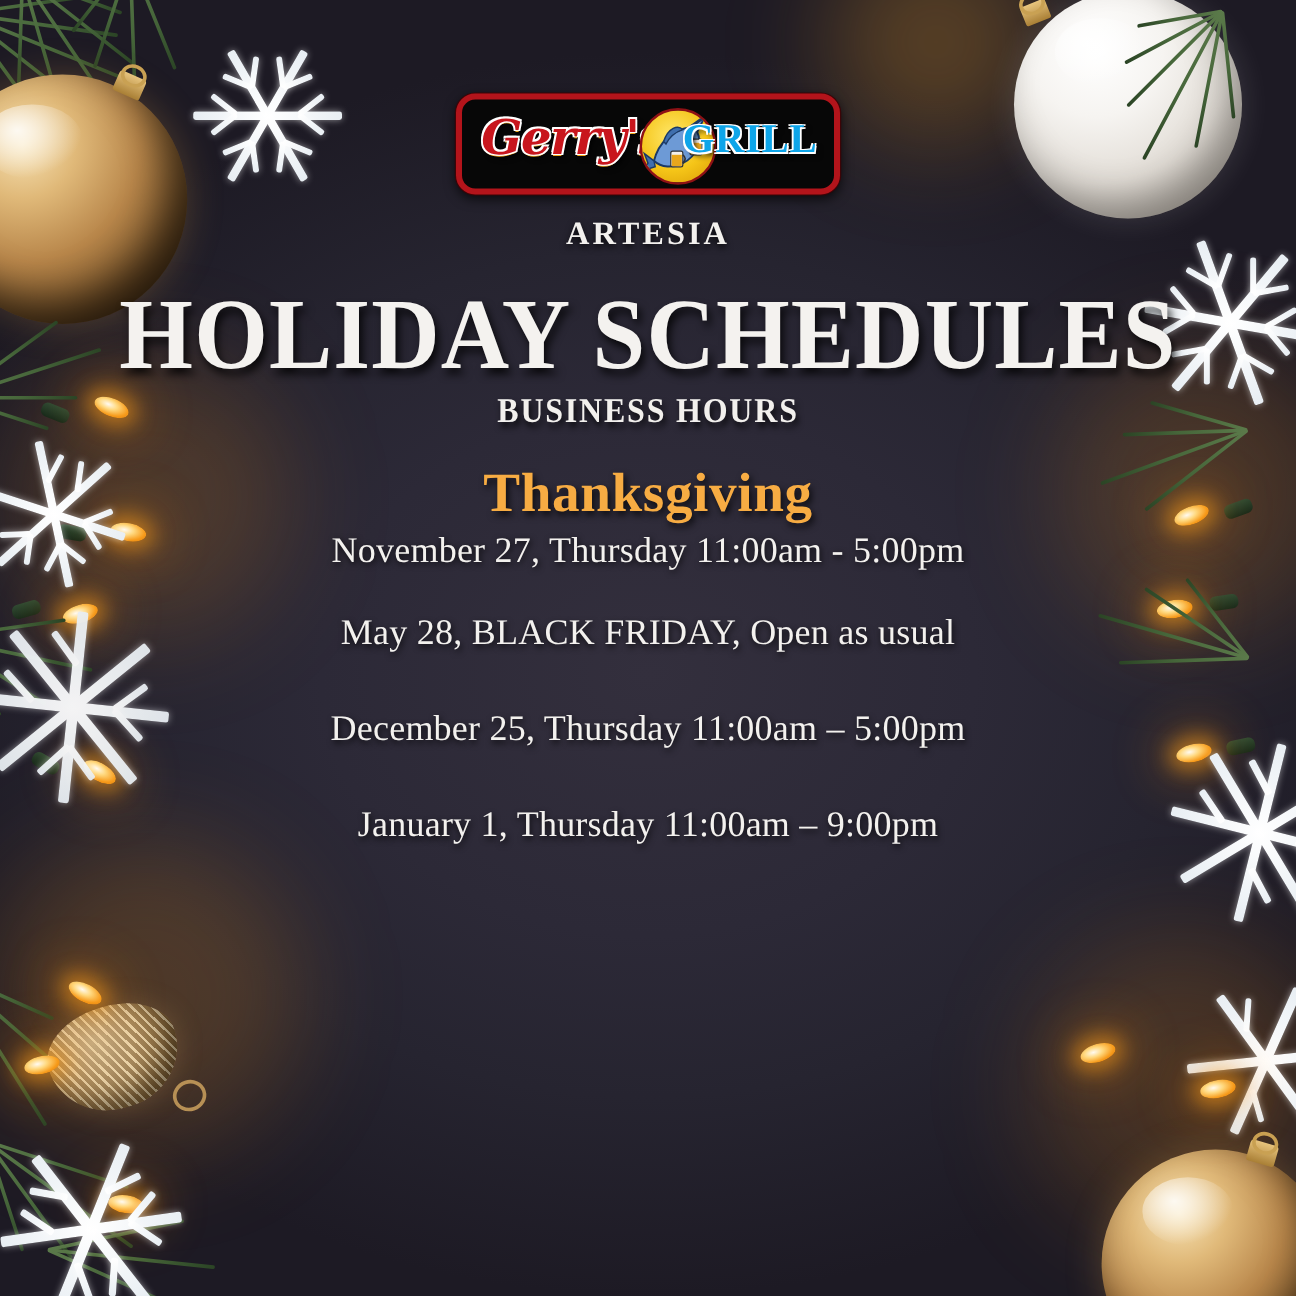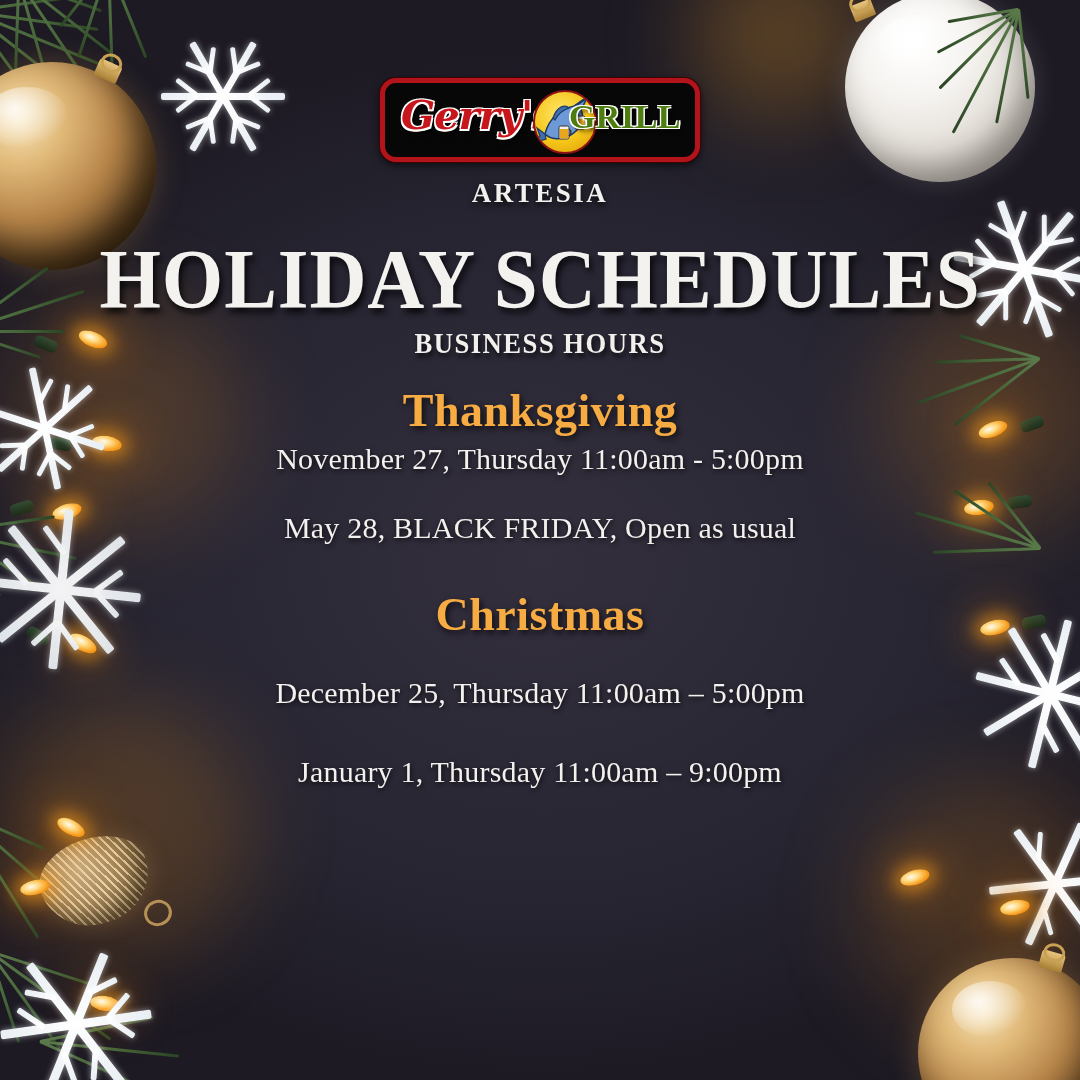--- a/index.html
+++ b/index.html
@@ -161,21 +161,21 @@
     border: 2px solid #8e1115;
     overflow: hidden;
   }
   #logo-grill {
     position: absolute;
     right: 14px; top: 15px;
     font-family: "Liberation Serif", serif;
     font-weight: bold;
     font-size: 34px;
     letter-spacing: 0.5px;
-    color: #4d7c0f;
+    color: #0ea5e9;
     text-shadow:
       -1.4px -1.4px 0 #fff, 1.4px -1.4px 0 #fff,
       -1.4px 1.4px 0 #fff, 1.4px 1.4px 0 #fff,
       3px 3px 4px rgba(0,0,0,.8);
   }
   #branch-name {
     margin-top: 12px;
     font-family: "Liberation Serif", serif;
     font-weight: bold;
     font-size: 27px;
@@ -532,21 +532,20 @@
 
   <div id="schedule">
 
     <div class="section">
       <div class="holiday-name">Thanksgiving</div>
       <div class="entry first">November 27, Thursday 11:00am - 5:00pm</div>
       <div class="entry second">May 28, BLACK FRIDAY, Open as usual</div>
     </div>
 
     <div class="section">
-      <div class="holiday-name">Christmas</div>
       <div class="entry second">December 25, Thursday 11:00am – 5:00pm</div>
     </div>
 
     <div class="section">
       <div class="entry second">January 1, Thursday 11:00am – 9:00pm</div>
     </div>
 
   </div>
 </div>
 

